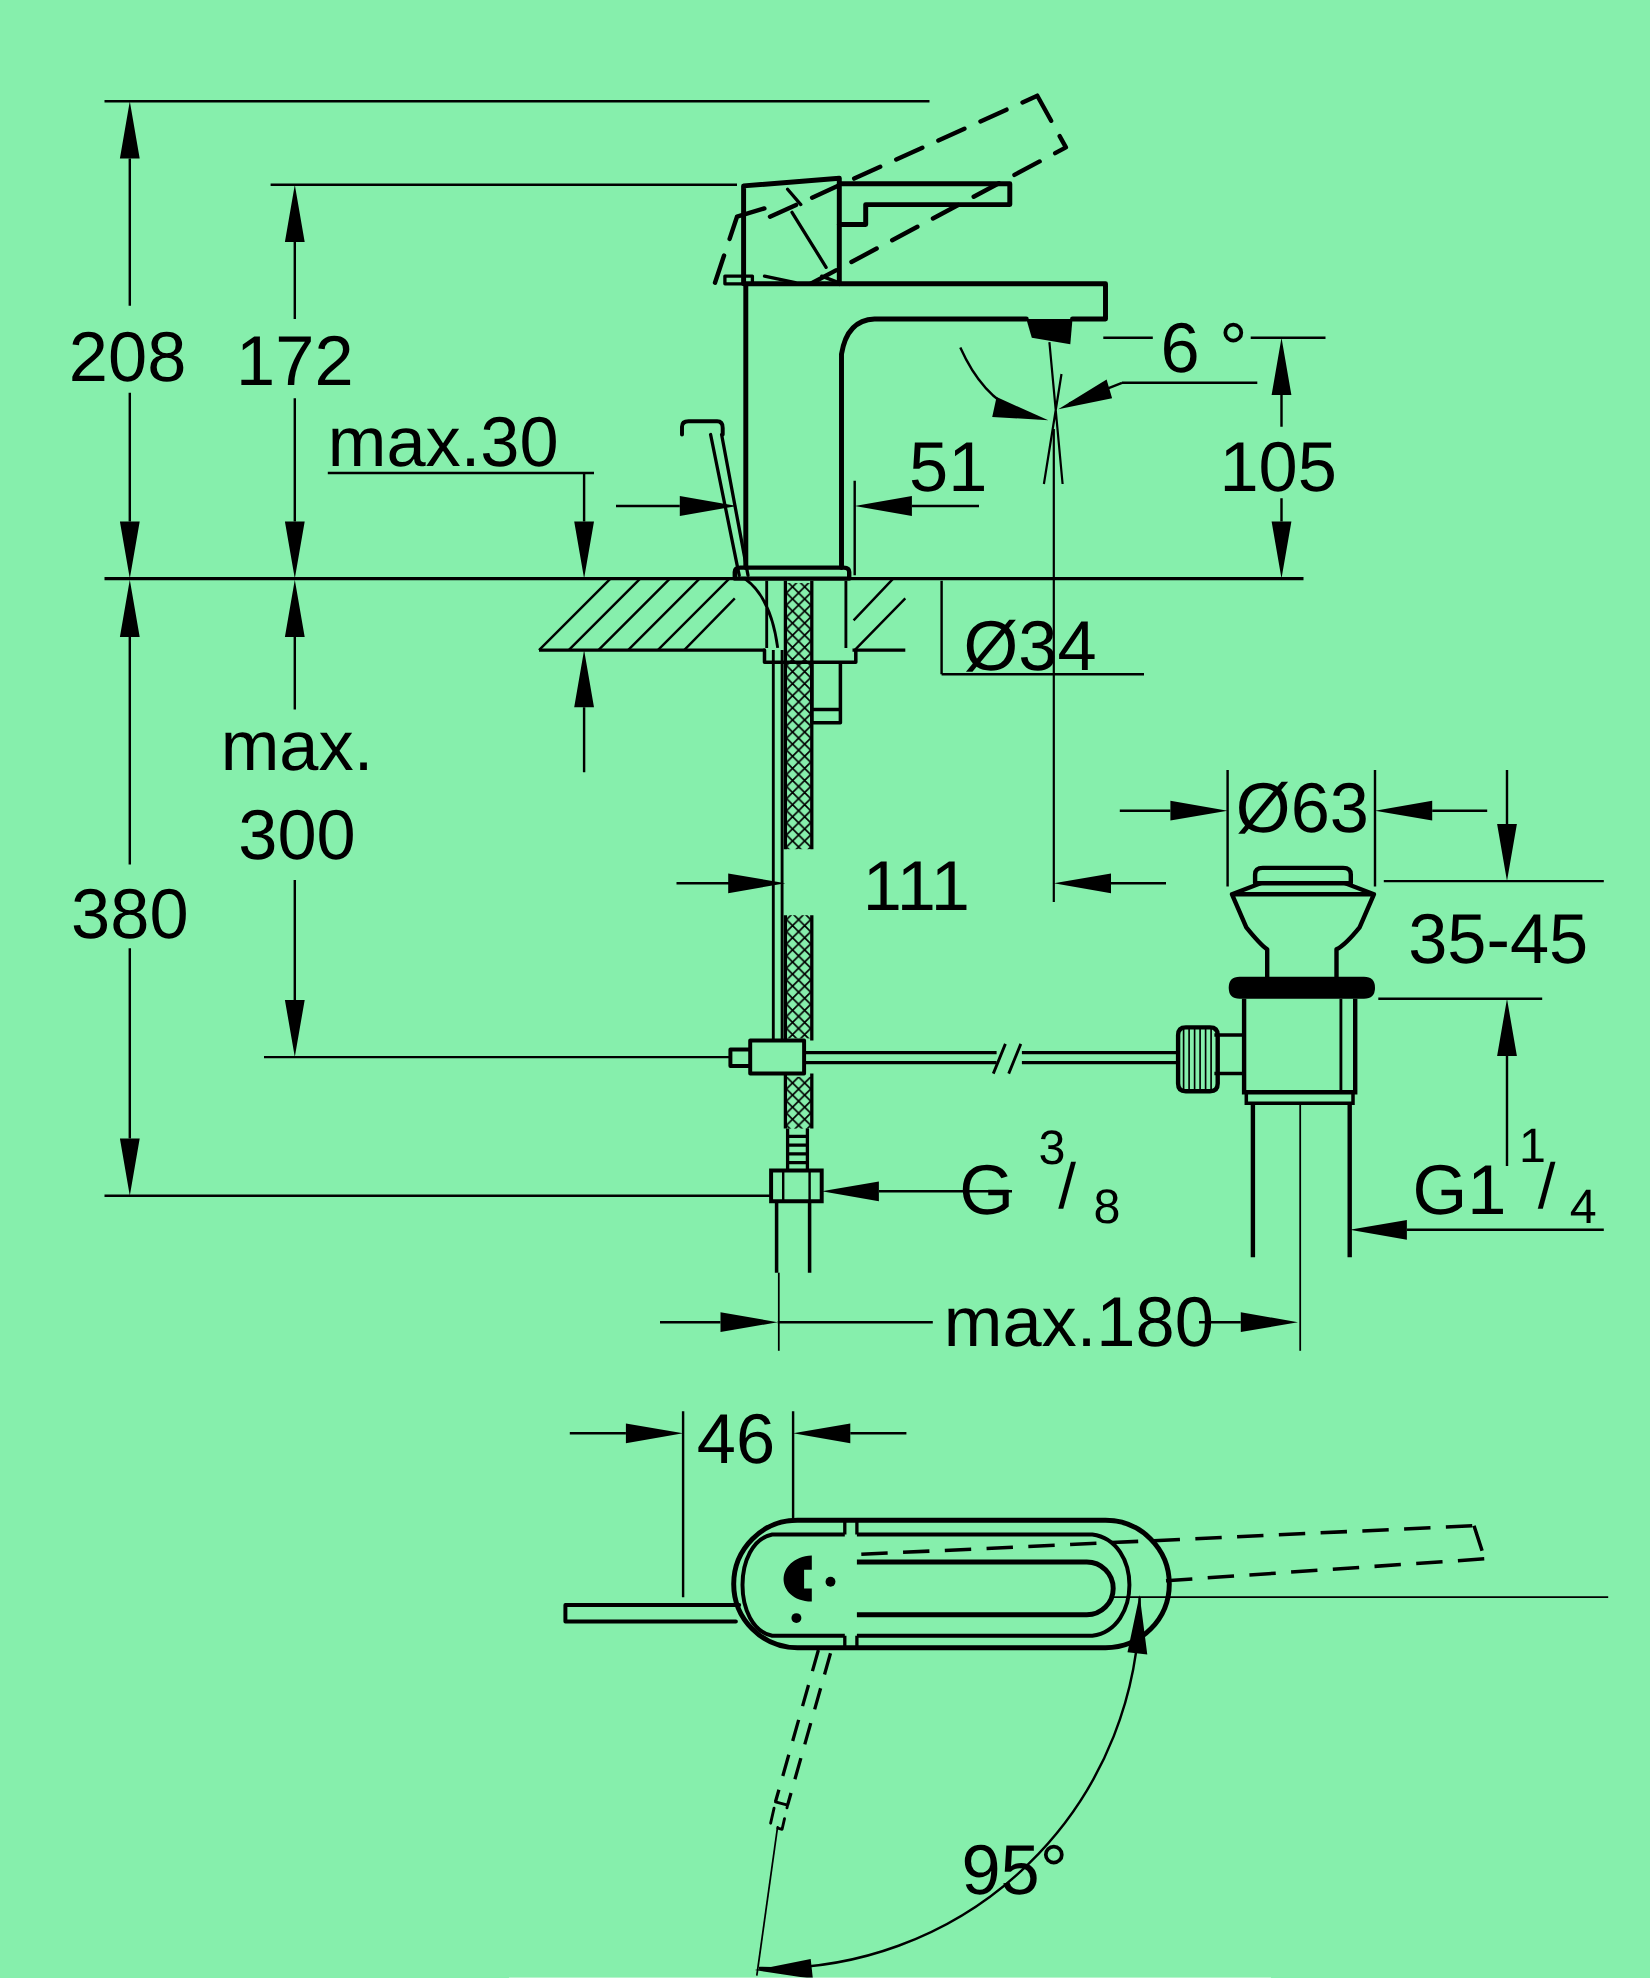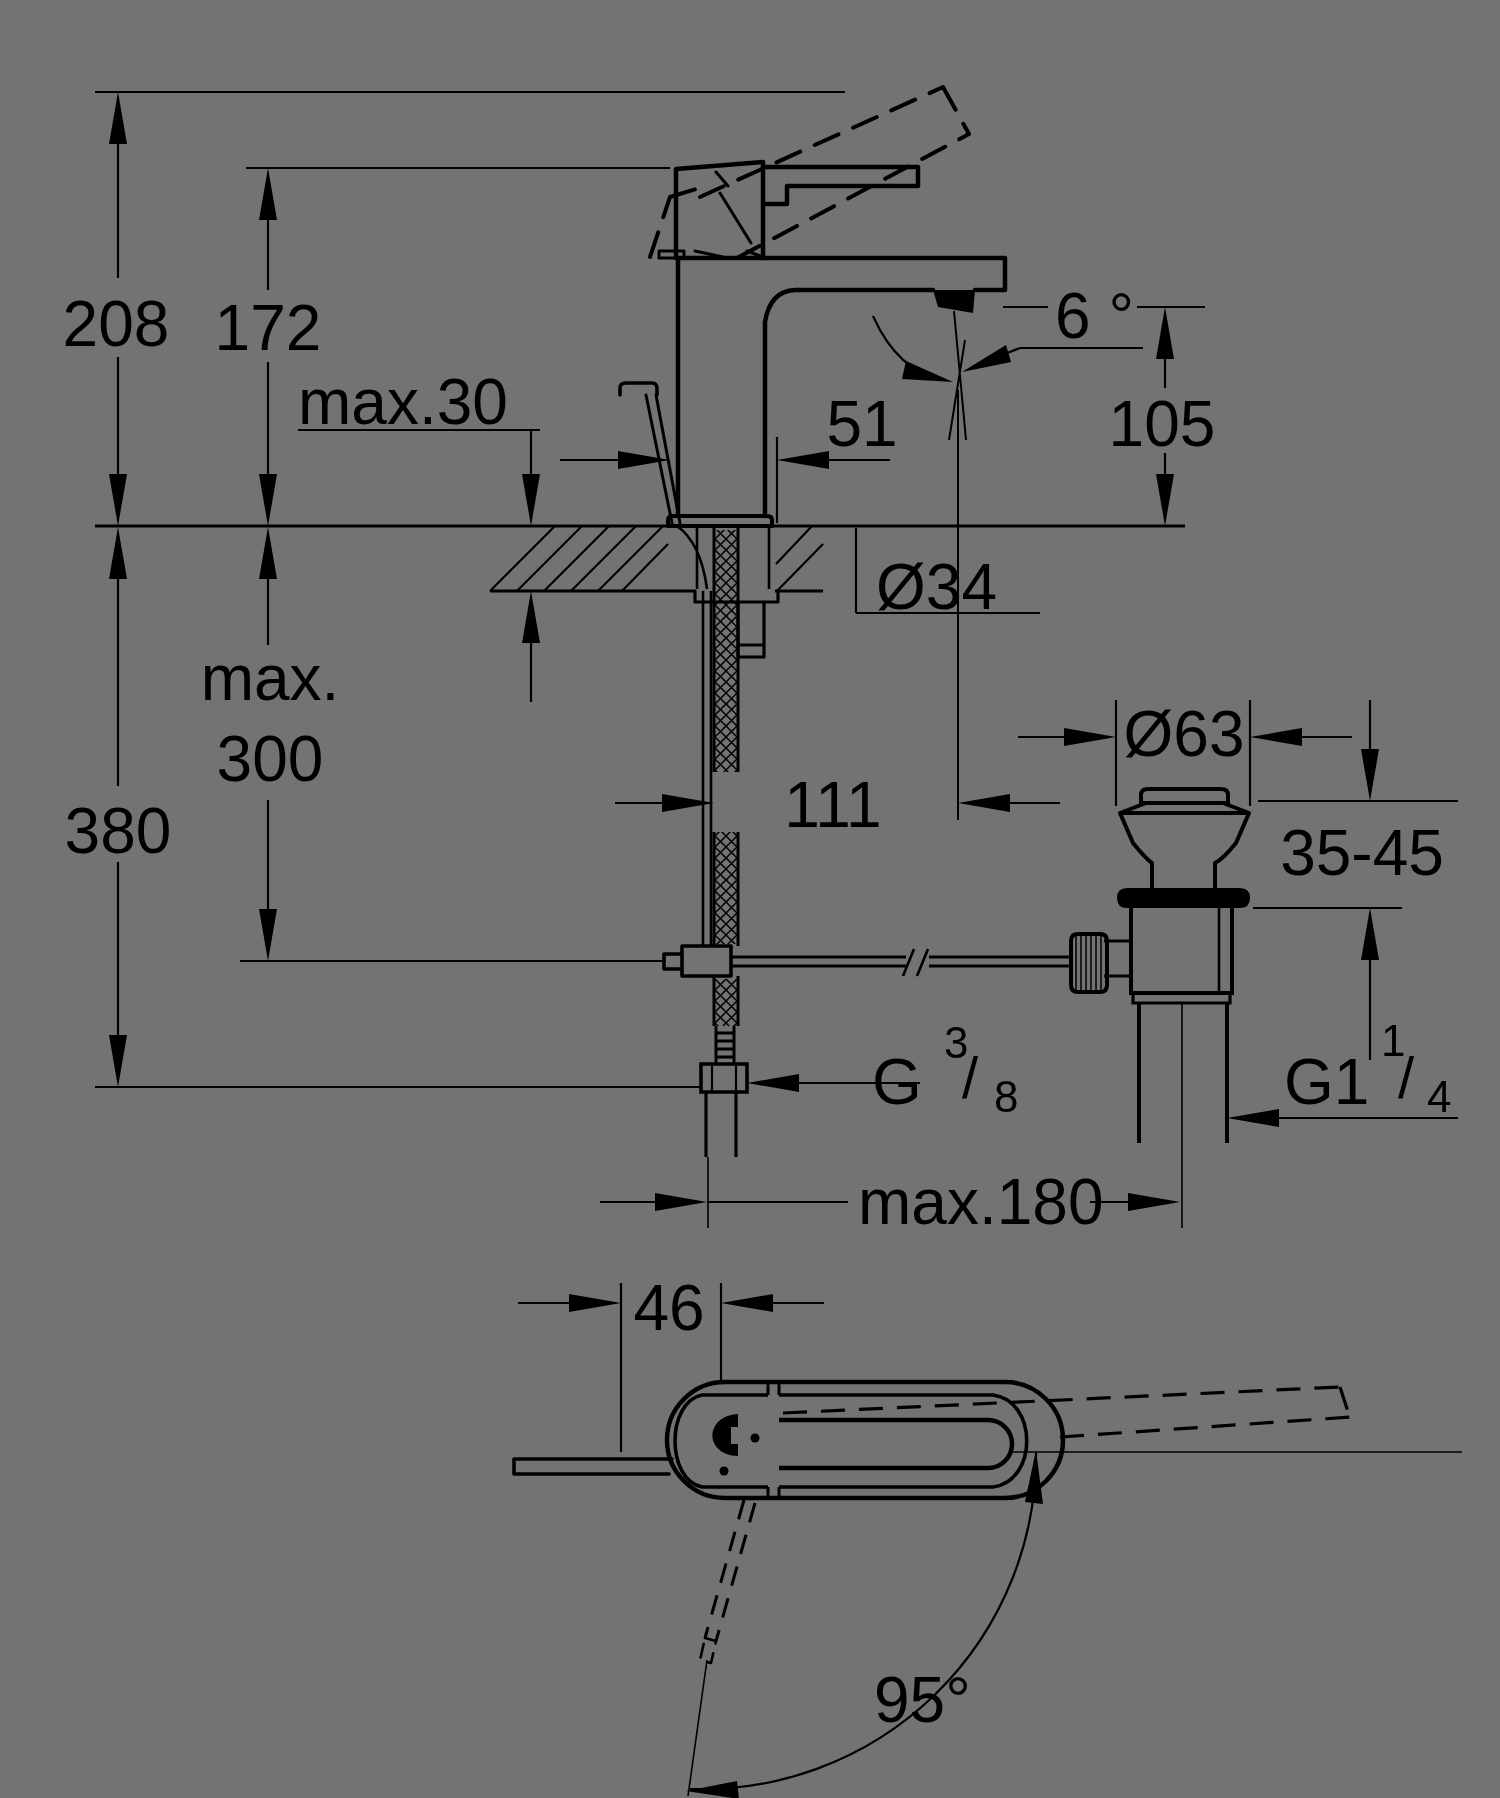--- a/index.html
+++ b/index.html
@@ -1,16 +1,16 @@
 <!DOCTYPE html>
 <html><head>
 <meta charset="utf-8">
 <style>
   html,body{margin:0;padding:0;background:#ffffff;}
-  .stage{width:1500px;height:1798px;background:#737373;position:relative;overflow:hidden;}
+  .stage{width:1500px;height:1798px;background:#86efac;position:relative;overflow:hidden;}
   svg{display:block;}
   svg text{font-family:"Liberation Sans","DejaVu Sans",sans-serif;fill:#000;}
   .t64{font-size:64px;}
   .t44{font-size:44px;}
   .t58{font-size:58px;}
   .mid{text-anchor:middle;}
   .ln{stroke:#000;fill:none;}
   .w45{stroke-width:4.5;}
   .w40{stroke-width:4;}
   .w36{stroke-width:3.6;}

